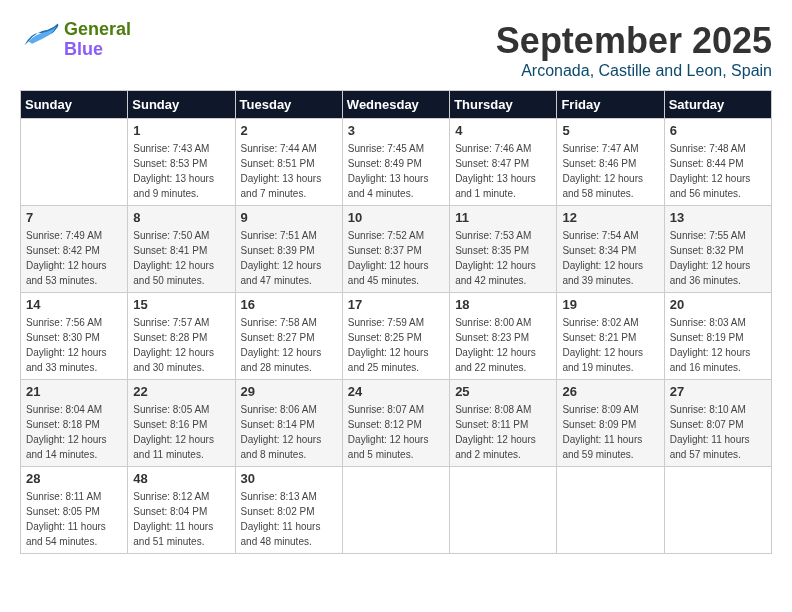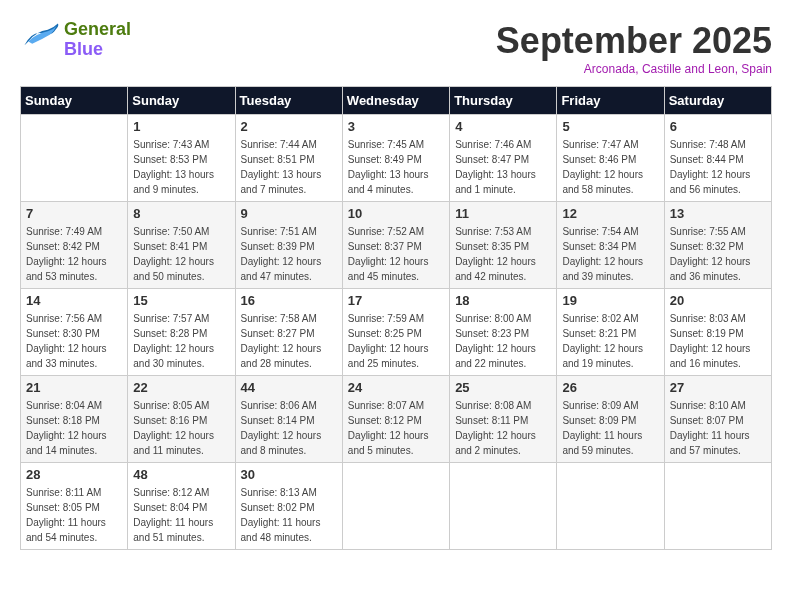--- a/index.html
+++ b/index.html
@@ -18,22 +18,22 @@
     }
     .title-area {
       text-align: right;
     }
     .month-title {
       font-size: 36px;
       font-weight: bold;
       color: #333;
     }
     .location-title {
-      font-size: 12px;
-      color: #a21caf;
+      font-size: 16px;
+      color: #0c4a6e;
     }
     table {
       width: 100%;
       border-collapse: collapse;
     }
     thead tr th {
       background-color: #0f172a;
       color: #fff;
       font-size: 13px;
       font-weight: bold;
@@ -214,21 +214,21 @@
       <tr>
         <td>
           <span class="day-number">21</span>
           <div class="day-info">Sunrise: 8:04 AM<br>Sunset: 8:18 PM<br>Daylight: 12 hours and 14 minutes.</div>
         </td>
         <td>
           <span class="day-number">22</span>
           <div class="day-info">Sunrise: 8:05 AM<br>Sunset: 8:16 PM<br>Daylight: 12 hours and 11 minutes.</div>
         </td>
         <td>
-          <span class="day-number">44</span>
+          <span class="day-number">29</span>
           <div class="day-info">Sunrise: 8:06 AM<br>Sunset: 8:14 PM<br>Daylight: 12 hours and 8 minutes.</div>
         </td>
         <td>
           <span class="day-number">24</span>
           <div class="day-info">Sunrise: 8:07 AM<br>Sunset: 8:12 PM<br>Daylight: 12 hours and 5 minutes.</div>
         </td>
         <td>
           <span class="day-number">25</span>
           <div class="day-info">Sunrise: 8:08 AM<br>Sunset: 8:11 PM<br>Daylight: 12 hours and 2 minutes.</div>
         </td>

